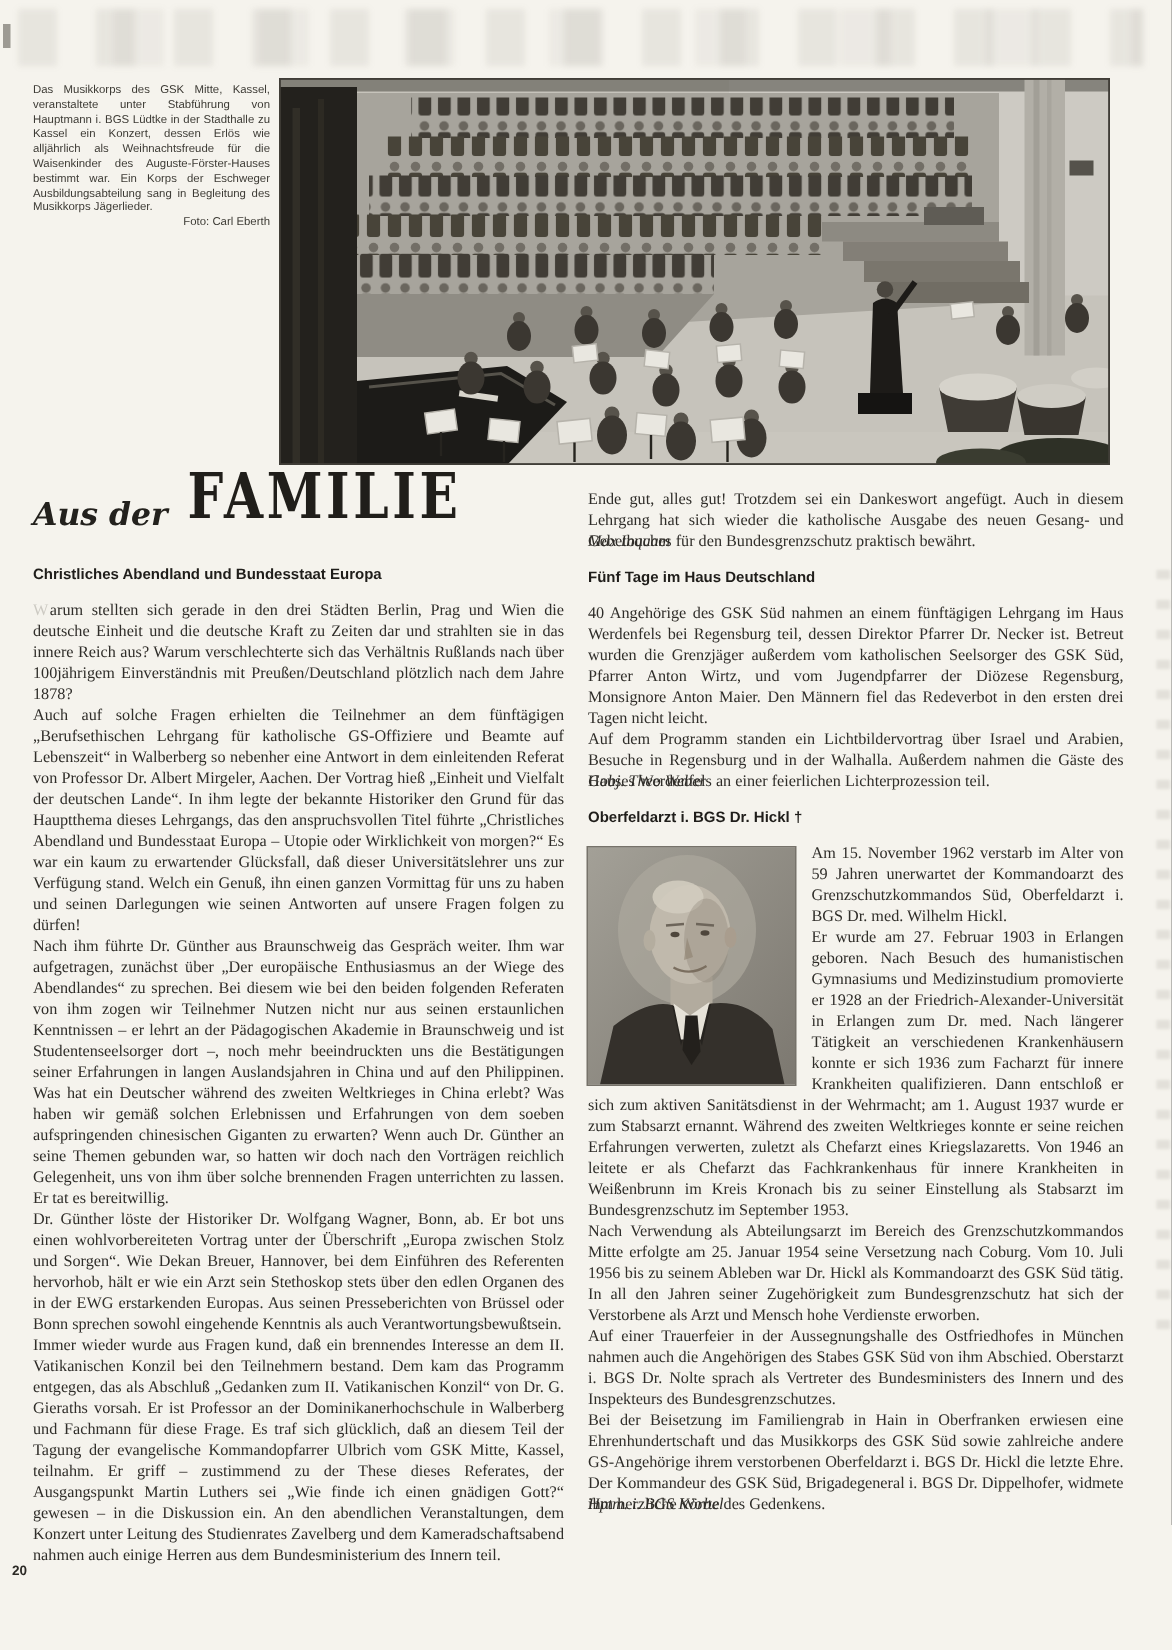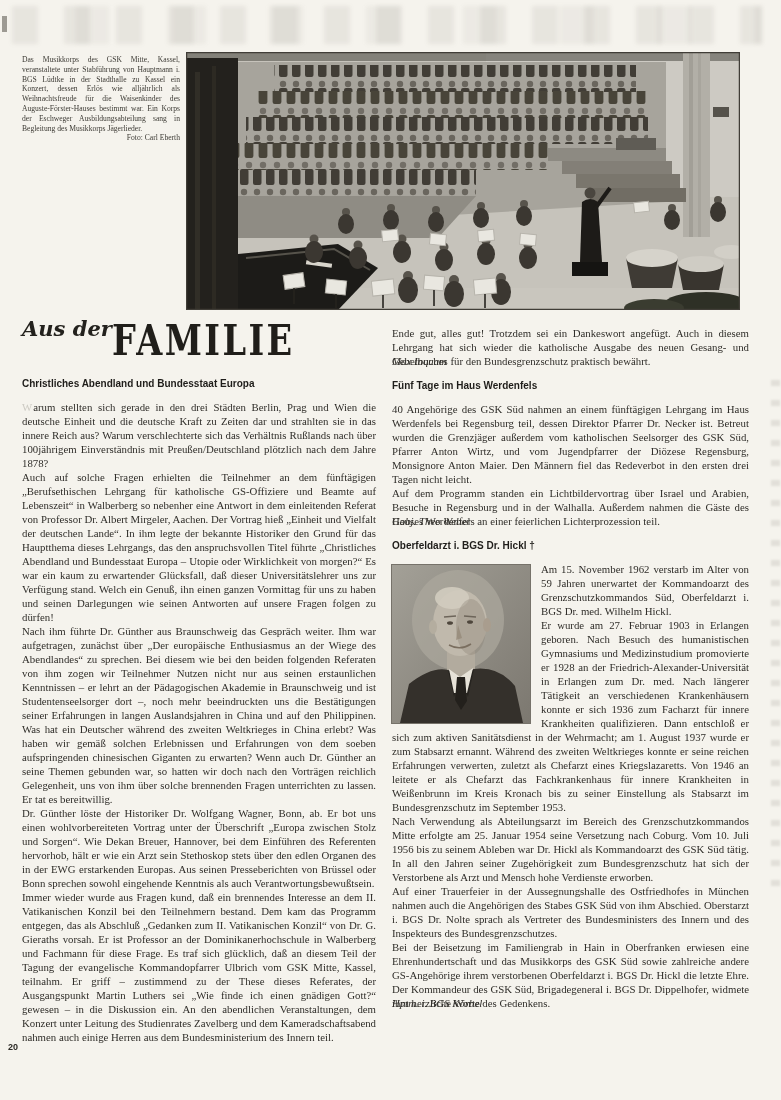--- a/index.html
+++ b/index.html
@@ -8,28 +8,28 @@
   
   .ghost-top{position:absolute;top:6px;left:12px;width:750px;height:38px;
     background:repeating-linear-gradient(90deg,rgba(100,95,85,.09) 0 26px,transparent 26px 52px),
                repeating-linear-gradient(90deg,transparent 0 63px,rgba(100,95,85,.06) 63px 97px);
     filter:blur(2px);}
   .corner-mark{position:absolute;left:2px;top:16px;width:5px;height:16px;background:rgba(70,66,58,.5);filter:blur(.5px);}
   .ghost-right{position:absolute;right:1px;top:380px;width:9px;height:520px;
     background:repeating-linear-gradient(180deg,rgba(90,85,75,.12) 0 6px,transparent 6px 20px);filter:blur(1px);}
   
   .caption{position:absolute;left:22px;top:55px;width:158px;
-    font-family:Liberation Serif, serif;font-size:7.6px;line-height:9.8px;
+    font-family:Liberation Sans, sans-serif;font-size:7.6px;line-height:9.8px;
     text-align:justify;color:#3c3a34;}
   .caption .credit{display:block;text-align:right;}
   
   .photo{position:absolute;left:186px;top:52px;width:554px;height:258px;background:#c6c3bb;}
   .photo svg{display:block;width:100%;height:100%;}
   
-  .masthead{position:absolute;left:22px;top:316px;display:flex;align-items:flex-start;gap:0;}
+  .masthead{position:absolute;left:22px;top:306px;display:flex;align-items:flex-end;gap:13px;}
   .kicker{font-family:"DejaVu Serif",serif;font-style:italic;font-weight:bold;font-size:21px;color:#23211d;}
   .mtitle{font-family:"DejaVu Serif",serif;font-weight:bold;font-size:42px;letter-spacing:3px;
     display:inline-block;transform:scaleX(.8);transform-origin:0 80%;color:#201e1a;}
   
   .col{position:absolute;font-size:10.8px;line-height:14px;}
   .col.left{left:22px;top:377px;width:354px;}
   .col.right{left:392px;top:326px;width:357px;}
   h2{font-family:"Liberation Sans",sans-serif;font-size:10px;font-weight:bold;
      color:#1f1d1a;margin:0 0 9px 0;}
   .col.right h2{margin:11px 0 9px 0;}
@@ -223,21 +223,21 @@
     <p class="body">Auch auf solche Fragen erhielten die Teilnehmer an dem fünftägigen „Berufsethischen Lehrgang für katholische GS-Offiziere und Beamte auf Lebenszeit“ in Walberberg so nebenher eine Antwort in dem einleitenden Referat von Professor Dr. Albert Mirgeler, Aachen. Der Vortrag hieß „Einheit und Vielfalt der deutschen Lande“. In ihm legte der bekannte Historiker den Grund für das Hauptthema dieses Lehrgangs, das den anspruchsvollen Titel führte „Christliches Abendland und Bundesstaat Europa – Utopie oder Wirklichkeit von morgen?“ Es war ein kaum zu erwartender Glücksfall, daß dieser Universitätslehrer uns zur Verfügung stand. Welch ein Genuß, ihn einen ganzen Vormittag für uns zu haben und seinen Darlegungen wie seinen Antworten auf unsere Fragen folgen zu dürfen!</p>
     <p class="body">Nach ihm führte Dr. Günther aus Braunschweig das Gespräch weiter. Ihm war aufgetragen, zunächst über „Der europäische Enthusiasmus an der Wiege des Abendlandes“ zu sprechen. Bei diesem wie bei den beiden folgenden Referaten von ihm zogen wir Teilnehmer Nutzen nicht nur aus seinen erstaunlichen Kenntnissen – er lehrt an der Pädagogischen Akademie in Braunschweig und ist Studentenseelsorger dort –, noch mehr beeindruckten uns die Bestätigungen seiner Erfahrungen in langen Auslandsjahren in China und auf den Philippinen. Was hat ein Deutscher während des zweiten Weltkrieges in China erlebt? Was haben wir gemäß solchen Erlebnissen und Erfahrungen von dem soeben aufspringenden chinesischen Giganten zu erwarten? Wenn auch Dr. Günther an seine Themen gebunden war, so hatten wir doch nach den Vorträgen reichlich Gelegenheit, uns von ihm über solche brennenden Fragen unterrichten zu lassen. Er tat es bereitwillig.</p>
     <p class="body">Dr. Günther löste der Historiker Dr. Wolfgang Wagner, Bonn, ab. Er bot uns einen wohlvorbereiteten Vortrag unter der Überschrift „Europa zwischen Stolz und Sorgen“. Wie Dekan Breuer, Hannover, bei dem Einführen des Referenten hervorhob, hält er wie ein Arzt sein Stethoskop stets über den edlen Organen des in der EWG erstarkenden Europas. Aus seinen Presseberichten von Brüssel oder Bonn sprechen sowohl eingehende Kenntnis als auch Verantwortungsbewußtsein.</p>
     <p class="body">Immer wieder wurde aus Fragen kund, daß ein brennendes Interesse an dem II. Vatikanischen Konzil bei den Teilnehmern bestand. Dem kam das Programm entgegen, das als Abschluß „Gedanken zum II. Vatikanischen Konzil“ von Dr. G. Gieraths vorsah. Er ist Professor an der Dominikanerhochschule in Walberberg und Fachmann für diese Frage. Es traf sich glücklich, daß an diesem Teil der Tagung der evangelische Kommandopfarrer Ulbrich vom GSK Mitte, Kassel, teilnahm. Er griff – zustimmend zu der These dieses Referates, der Ausgangspunkt Martin Luthers sei „Wie finde ich einen gnädigen Gott?“ gewesen – in die Diskussion ein. An den abendlichen Veranstaltungen, dem Konzert unter Leitung des Studienrates Zavelberg und dem Kameradschaftsabend nahmen auch einige Herren aus dem Bundesministerium des Innern teil.</p>
   </div>
 
   <div class="col right">
     <p class="body">Ende gut, alles gut! Trotzdem sei ein Dankeswort angefügt. Auch in diesem Lehrgang hat sich wieder die katholische Ausgabe des neuen Gesang- und Gebetbuches für den Bundesgrenzschutz praktisch bewährt.</p>
     <span class="sig">Max Inquam</span>
 
-    <h2>Fünf Tage im Haus Werdenfels</h2>
+    <h2>Fünf Tage im Haus Deutschland</h2>
     <p class="body">40 Angehörige des GSK Süd nahmen an einem fünftägigen Lehrgang im Haus Werdenfels bei Regensburg teil, dessen Direktor Pfarrer Dr. Necker ist. Betreut wurden die Grenzjäger außerdem vom katholischen Seelsorger des GSK Süd, Pfarrer Anton Wirtz, und vom Jugendpfarrer der Diözese Regensburg, Monsignore Anton Maier. Den Männern fiel das Redeverbot in den ersten drei Tagen nicht leicht.</p>
     <p class="body">Auf dem Programm standen ein Lichtbildervortrag über Israel und Arabien, Besuche in Regensburg und in der Walhalla. Außerdem nahmen die Gäste des Hauses Werdenfels an einer feierlichen Lichterprozession teil.</p>
     <span class="sig">Gobj. Theo Weber</span>
 
     <h2>Oberfeldarzt i. BGS Dr. Hickl †</h2>
     <div class="obit">
       <div class="portrait">
         <svg viewBox="0 0 138 158" preserveAspectRatio="none">
           <defs>
             <linearGradient id="pbg" x1="0" y1="0" x2="1" y2="1">

